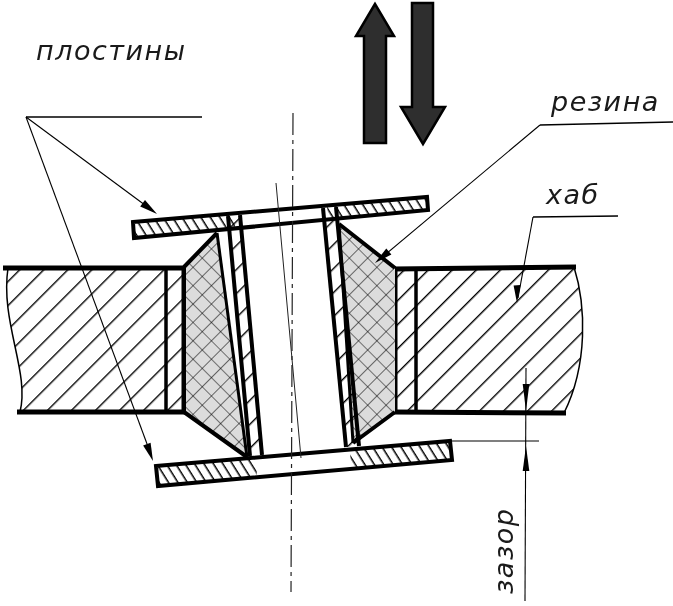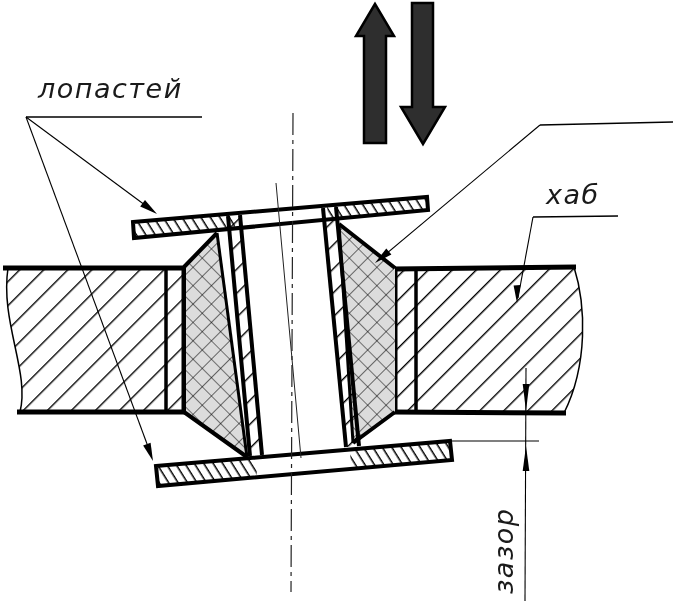--- a/index.html
+++ b/index.html
@@ -112,17 +112,18 @@
   </g>
 
   <g stroke="#000">
     <line x1="452" y1="441" x2="539" y2="441" stroke-width="1.1"></line>
     <line x1="526" y1="368" x2="525" y2="601" stroke-width="1.1"></line>
     <polygon points="526,411 522.7,384 529.3,384" fill="#000" stroke="none"></polygon>
     <polygon points="526,446 522.7,471 529.3,471" fill="#000" stroke="none"></polygon>
   </g>
 </svg>
 
-<div class="lbl" style="left:38px;top:74px;">лопастей</div>
+<div class="lbl" style="left:36px;top:36px;">плостины</div>
+<div class="lbl" style="left:551px;top:87px;">резина</div>
 <div class="lbl" style="left:546px;top:180px;text-align:right;">хаб</div>
 <div class="lbl lbl-gap" style="left:489px;top:594px;">зазор</div>
 
 </div>
 
 </body></html>

